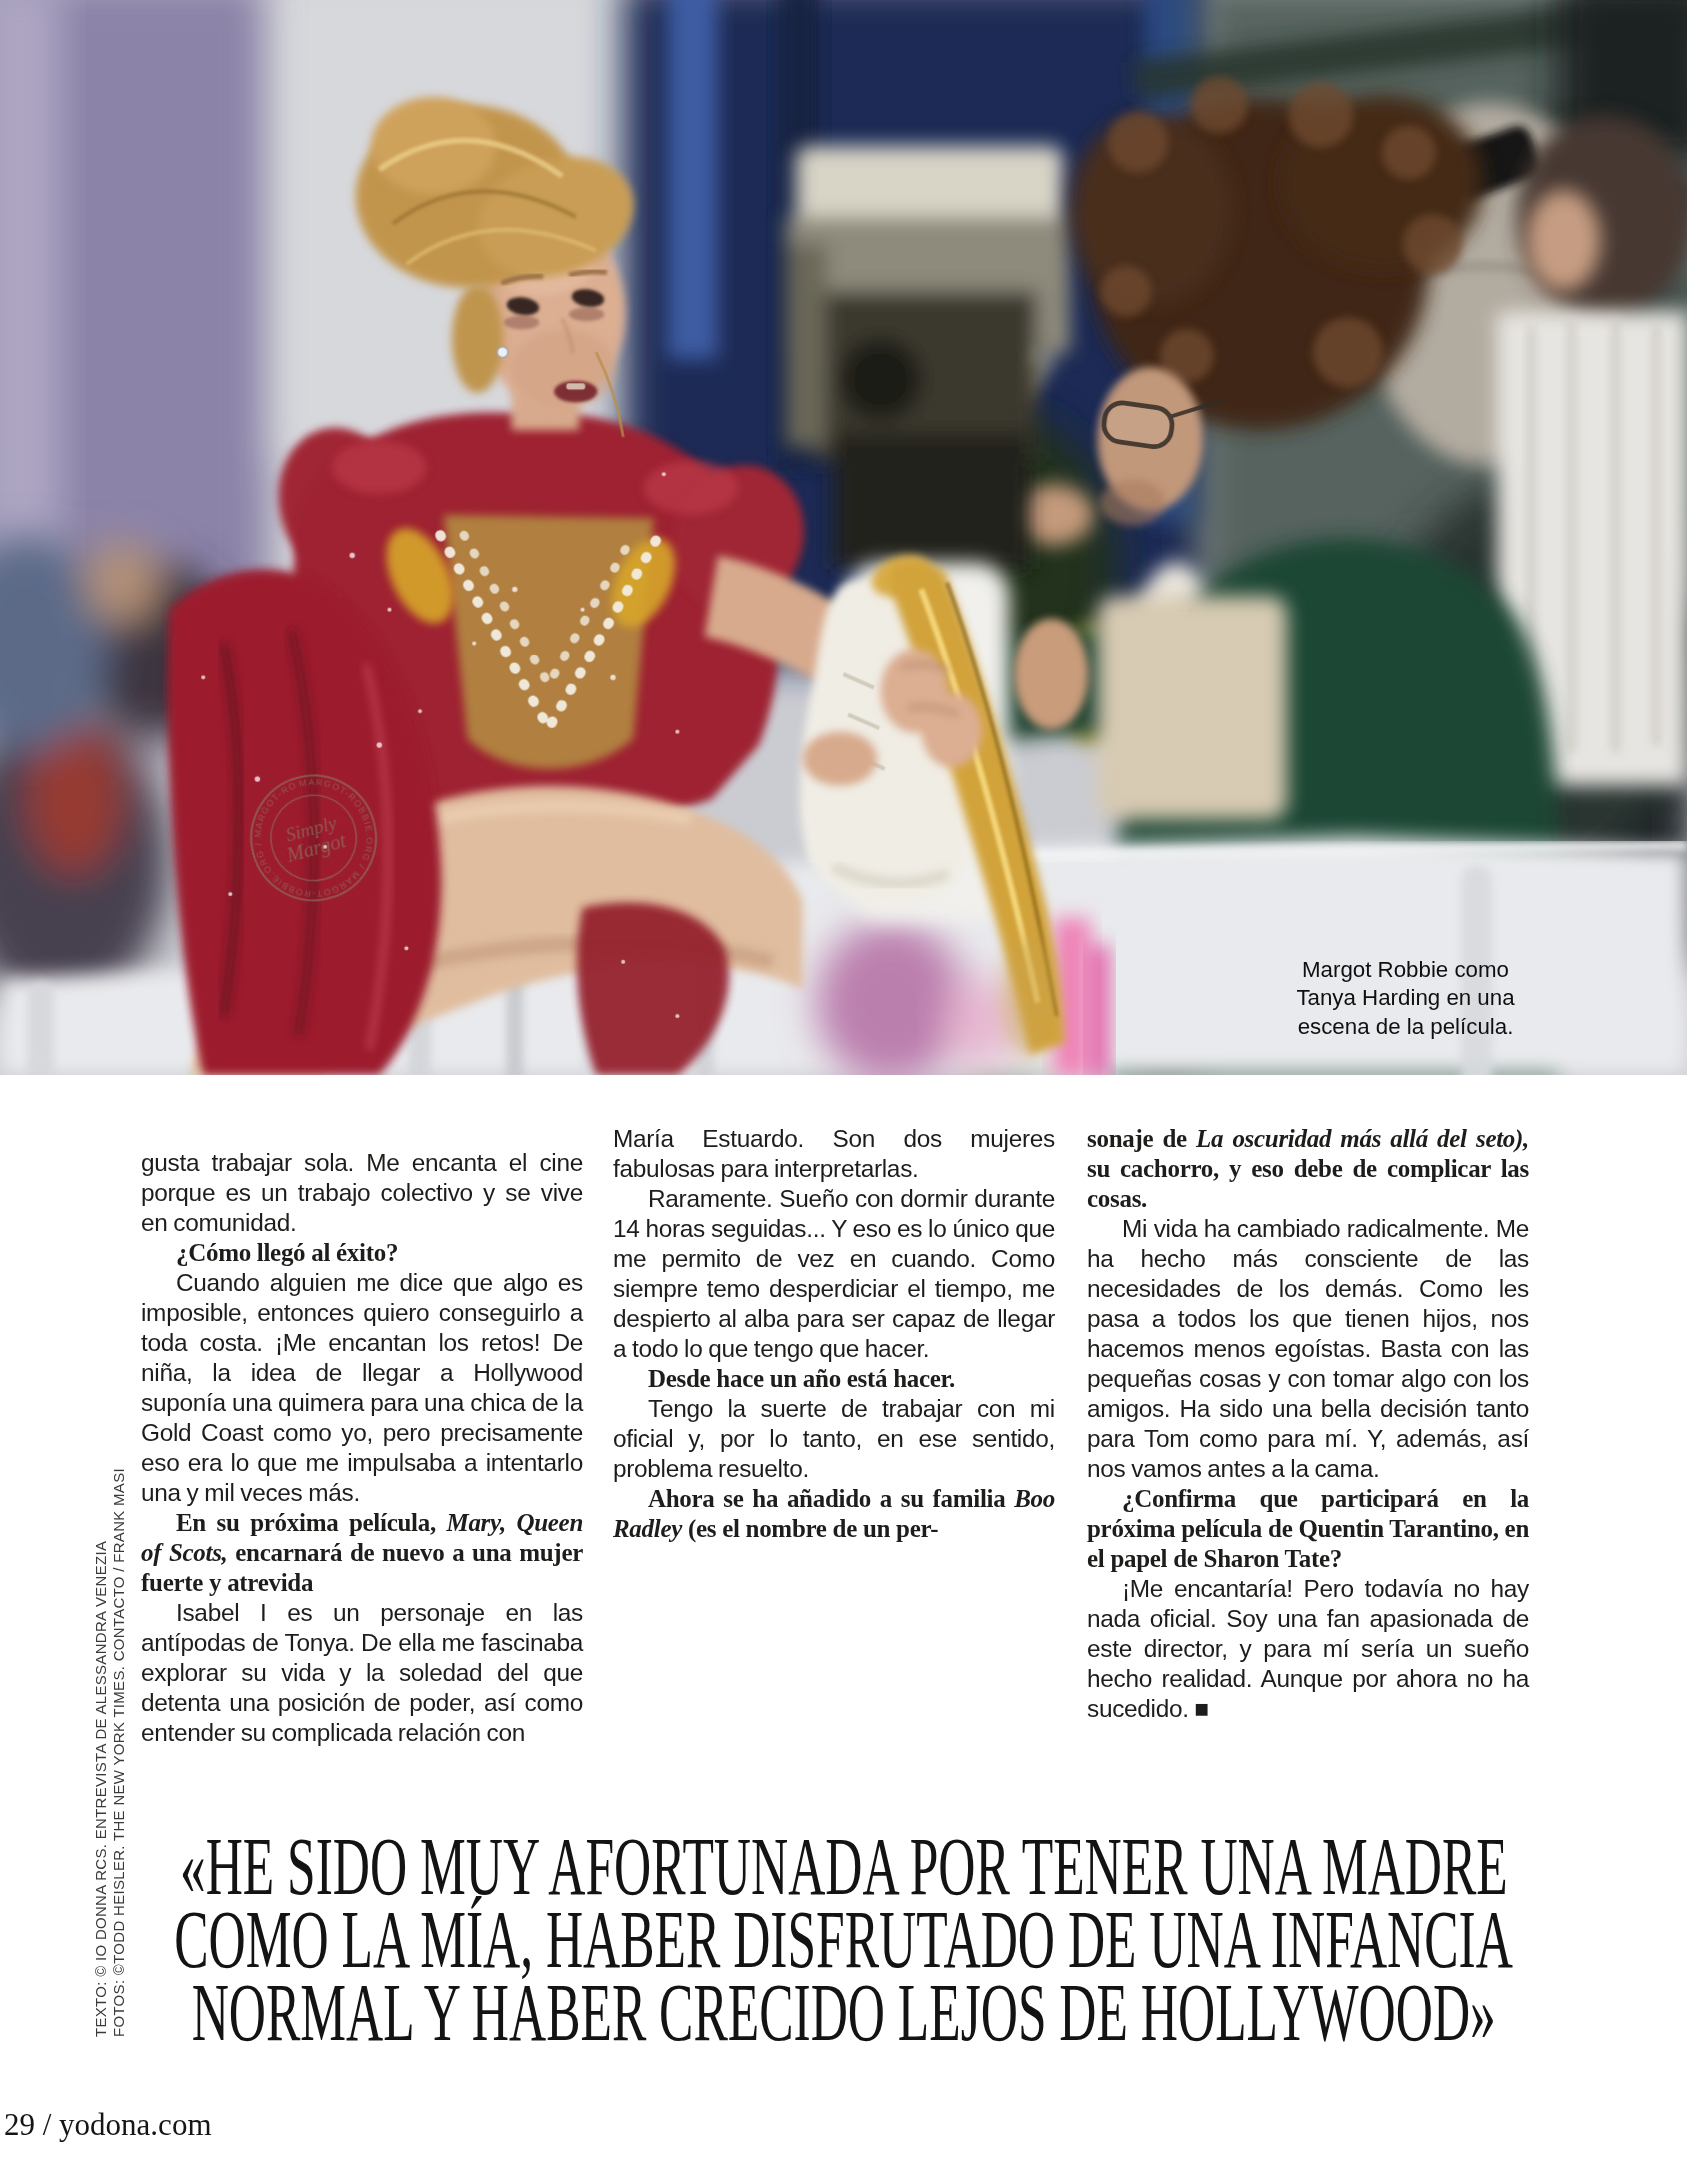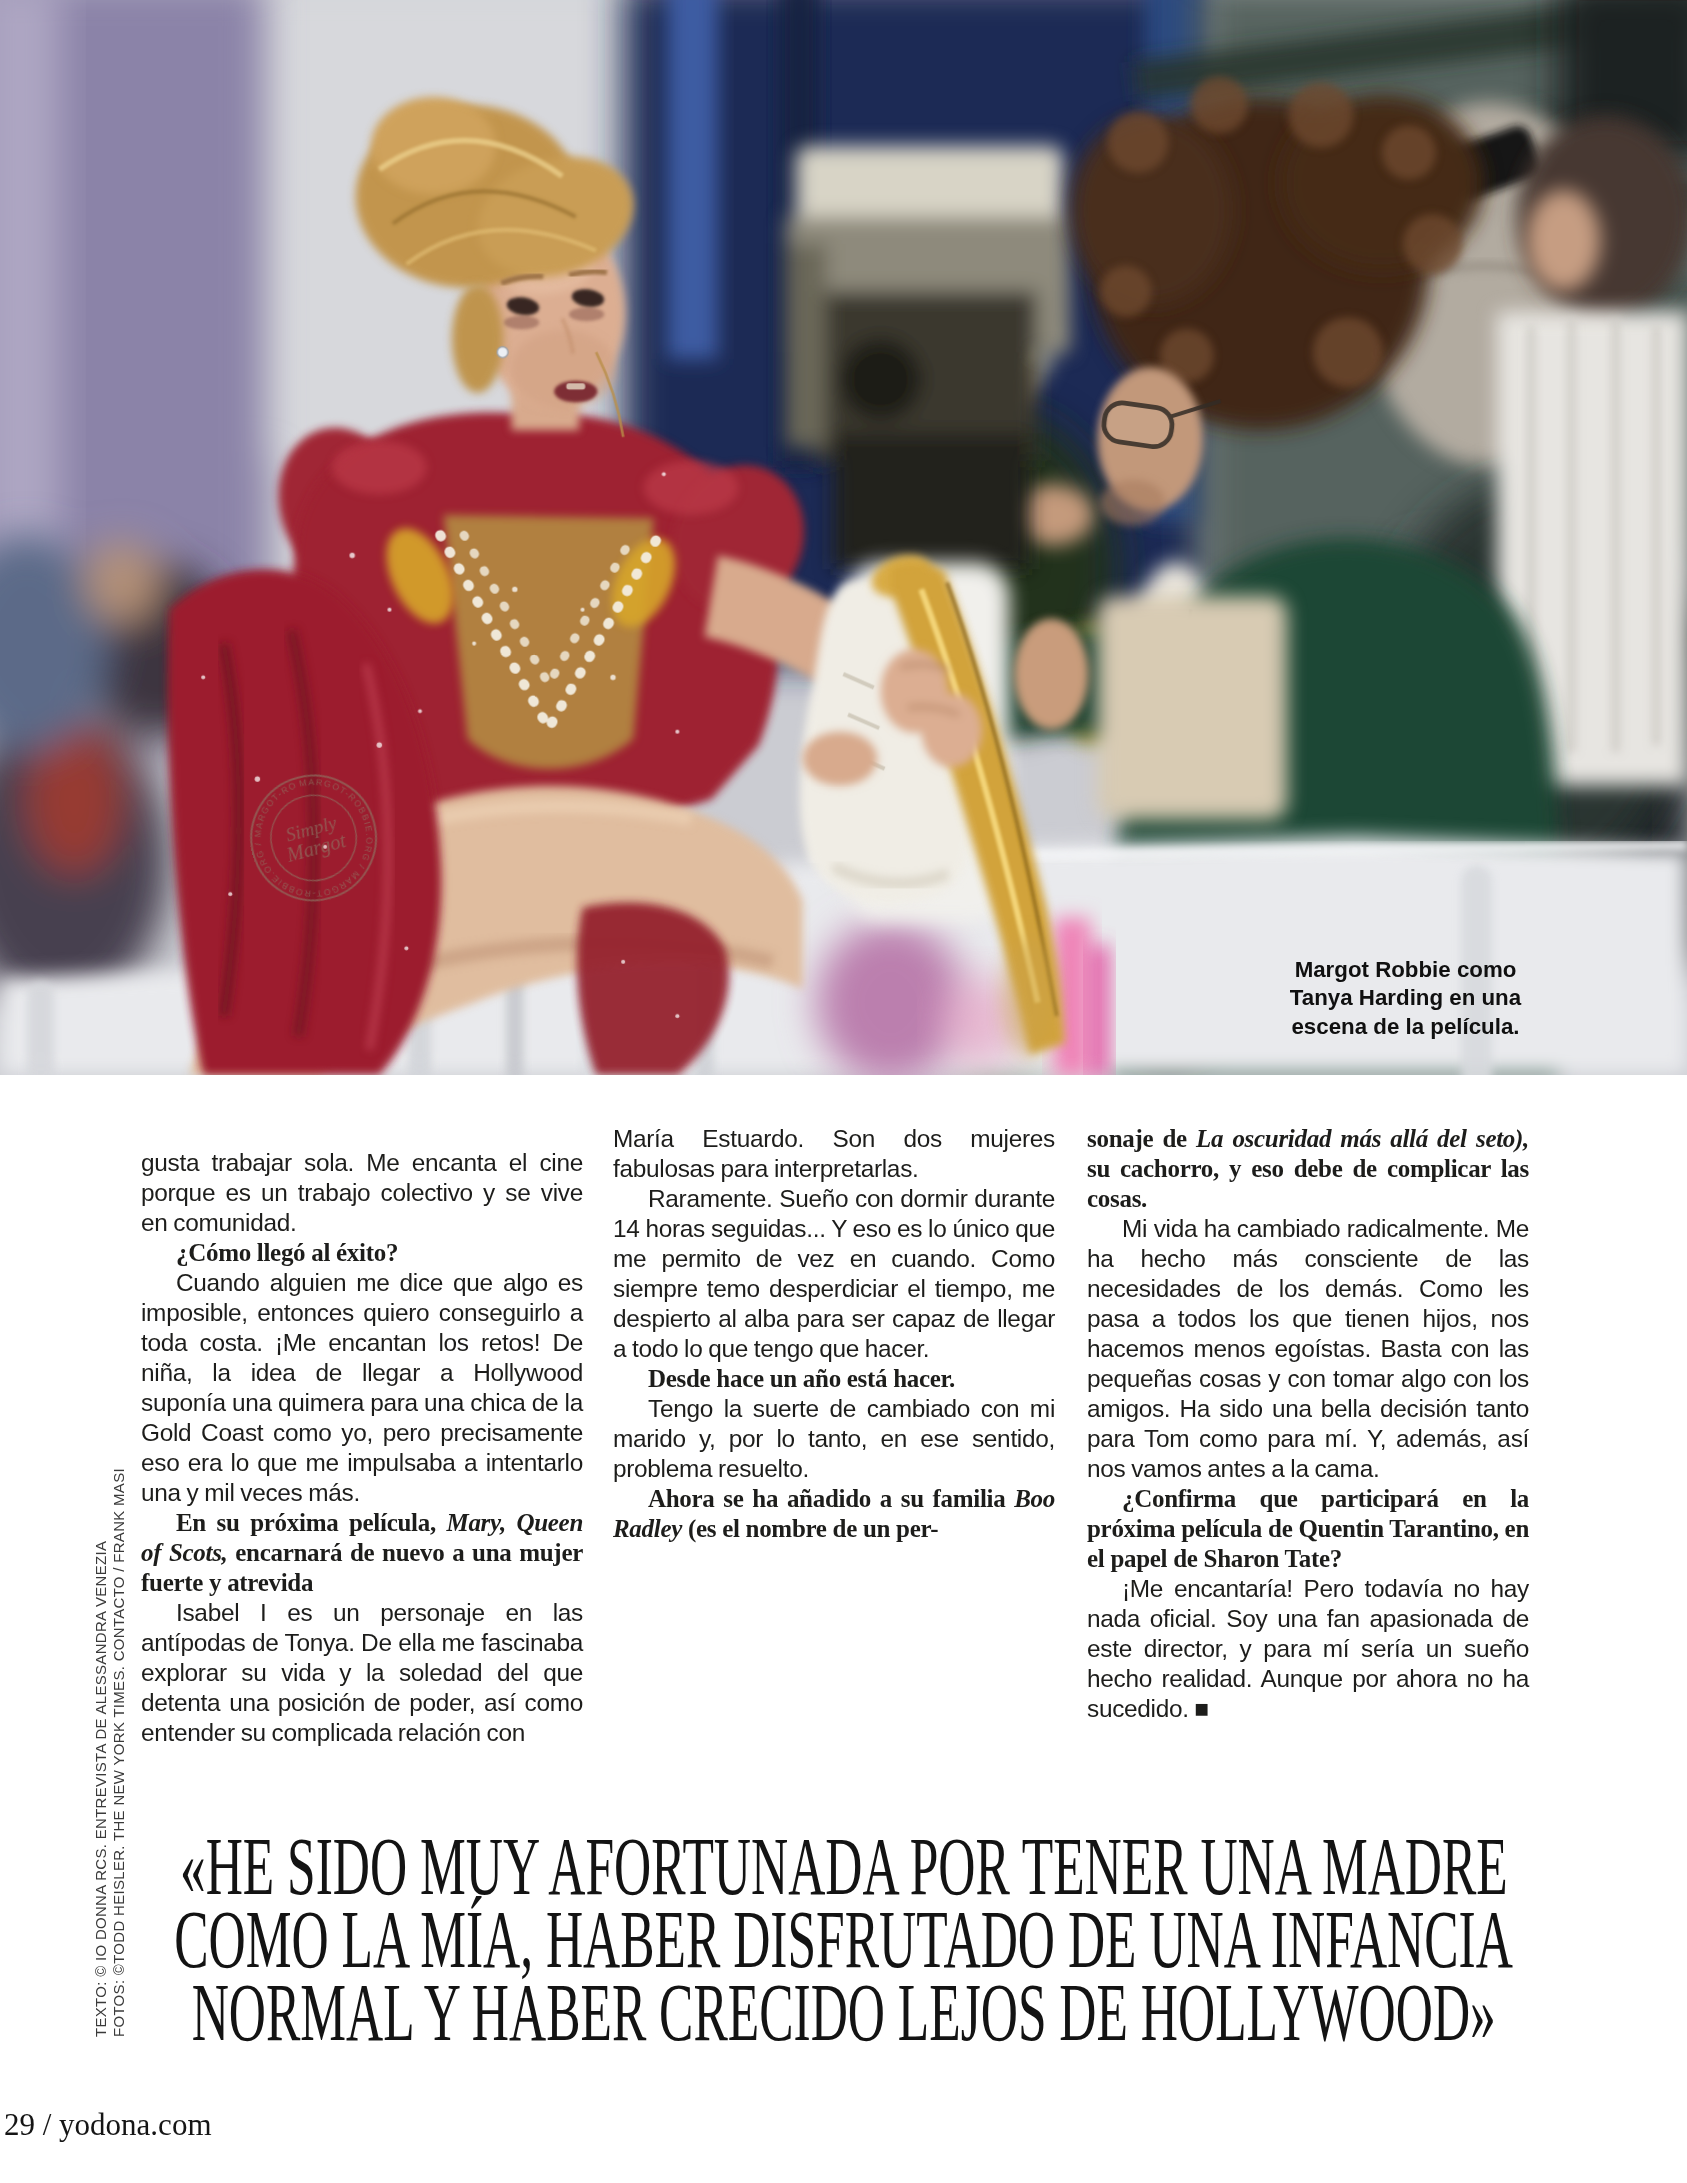--- a/index.html
+++ b/index.html
@@ -2,21 +2,21 @@
 <html lang="es" style="font-size:10.8px"><head>
 <meta charset="utf-8">
 <style>
   html,body{margin:0;padding:0;background:#ffffff;}
   .page{position:relative;width:1688px;height:2183px;background:#fff;overflow:hidden;
         font-family:"Liberation Sans","DejaVu Sans",sans-serif;}
   
   .photo{position:absolute;left:0;top:0;width:1688px;height:1075px;}
   .photo svg{display:block;width:1688px;height:1075px;}
   .photo-caption{position:absolute;top:956px;right:154px;width:257px;text-align:center;
-        font-weight:bold;font-size:22.3px;line-height:28.4px;color:#101010;}
+        font-weight:normal;font-size:22.3px;line-height:28.4px;color:#101010;}
   
   .credits{position:absolute;left:92px;top:2037px;width:664px;
         transform:rotate(-90deg);transform-origin:0 0;
         font-size:15px;line-height:17.6px;letter-spacing:0.3px;color:#3a3a3a;white-space:nowrap;}
   
   .col{position:absolute;top:1124px;width:442px;color:#1d1d1b;text-align:justify;}
   .col-1{left:141px;margin-top:24px;} .col-2{left:613px;} .col-3{left:1087px;}
   .blk{margin:0;font-size:24.4px;line-height:30px;letter-spacing:-0.3px;word-spacing:-0.7px;}
   .blk.ind{text-indent:35px;}
   .blk.q{font-family:"Liberation Serif","DejaVu Serif",serif;font-weight:bold;
@@ -311,21 +311,21 @@
       <p class="blk body"><span>gusta trabajar sola. Me encanta el cine porque es un trabajo colectivo y se vive en comunidad.</span></p>
       <p class="blk q ind"><span>¿Cómo llegó al éxito?</span></p>
       <p class="blk body ind"><span>Cuando alguien me dice que algo es imposible, entonces quiero conseguirlo a toda costa. ¡Me encantan los retos! De niña, la idea de llegar a Hollywood suponía una quimera para una chica de la Gold Coast como yo, pero precisamente eso era lo que me impulsaba a intentarlo una y mil veces más.</span></p>
       <p class="blk q ind"><span>En su próxima película, </span><span class="it">Mary, Queen of Scots,</span><span> encarnará de nuevo a una mujer fuerte y atrevida</span></p>
       <p class="blk body ind"><span>Isabel I es un personaje en las antípodas de Tonya. De ella me fascinaba explorar su vida y la soledad del que detenta una posición de poder, así como entender su complicada relación con</span></p>
     </div>
   <div class="col col-2">
       <p class="blk body"><span>María Estuardo. Son dos mujeres fabulosas para interpretarlas.</span></p>
       <p class="blk body ind"><span>Raramente. Sueño con dormir durante 14 horas seguidas... Y eso es lo único que me permito de vez en cuando. Como siempre temo desperdiciar el tiempo, me despierto al alba para ser capaz de llegar a todo lo que tengo que hacer.</span></p>
       <p class="blk q ind"><span>Desde hace un año está hacer.</span></p>
-      <p class="blk body ind"><span>Tengo la suerte de cambiado con mi marido y, por lo tanto, en ese sentido, problema resuelto.</span></p>
+      <p class="blk body ind"><span>Tengo la suerte de trabajar con mi oficial y, por lo tanto, en ese sentido, problema resuelto.</span></p>
       <p class="blk q ind"><span>Ahora se ha añadido a su familia </span><span class="it">Boo Radley</span><span> (es el nombre de un per-</span></p>
     </div>
   <div class="col col-3">
       <p class="blk q"><span>sonaje de </span><span class="it">La oscuridad más allá del seto),</span><span> su cachorro, y eso debe de complicar las cosas.</span></p>
       <p class="blk body ind"><span>Mi vida ha cambiado radicalmente. Me ha hecho más consciente de las necesidades de los demás. Como les pasa a todos los que tienen hijos, nos hacemos menos egoístas. Basta con las pequeñas cosas y con tomar algo con los amigos. Ha sido una bella decisión tanto para Tom como para mí. Y, además, así nos vamos antes a la cama.</span></p>
       <p class="blk q ind"><span>¿Confirma que participará en la próxima película de Quentin Tarantino, en el papel de Sharon Tate?</span></p>
       <p class="blk body ind"><span>¡Me encantaría! Pero todavía no hay nada oficial. Soy una fan apasionada de este director, y para mí sería un sueño hecho realidad. Aunque por ahora no ha sucedido. ■</span></p>
     </div>
 
   <div class="pull-quote">

